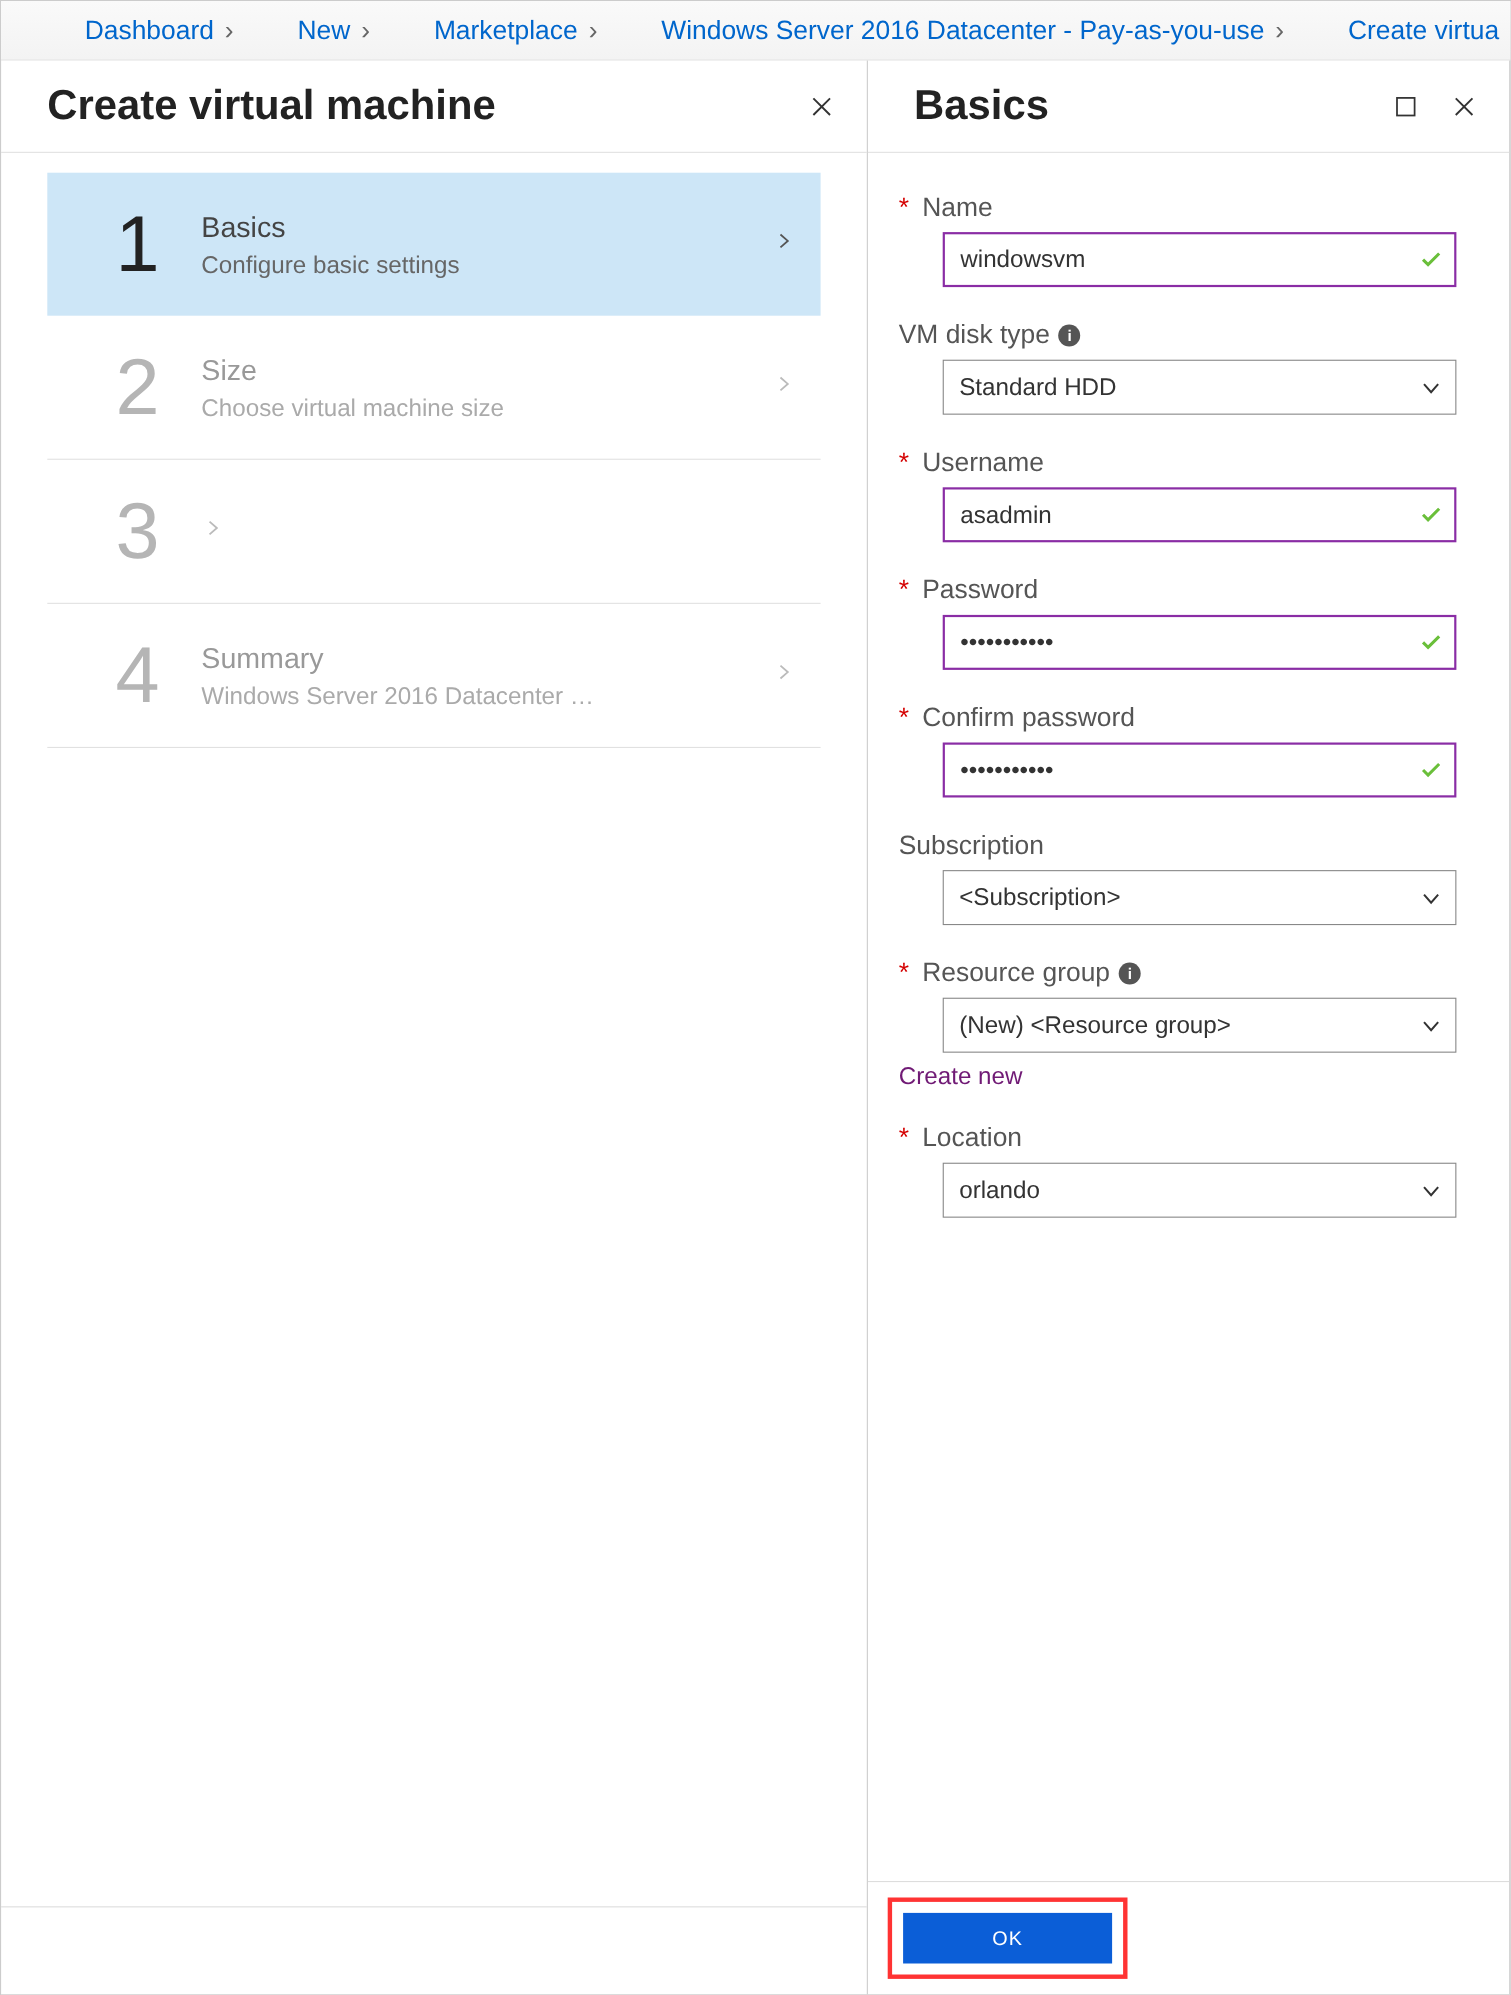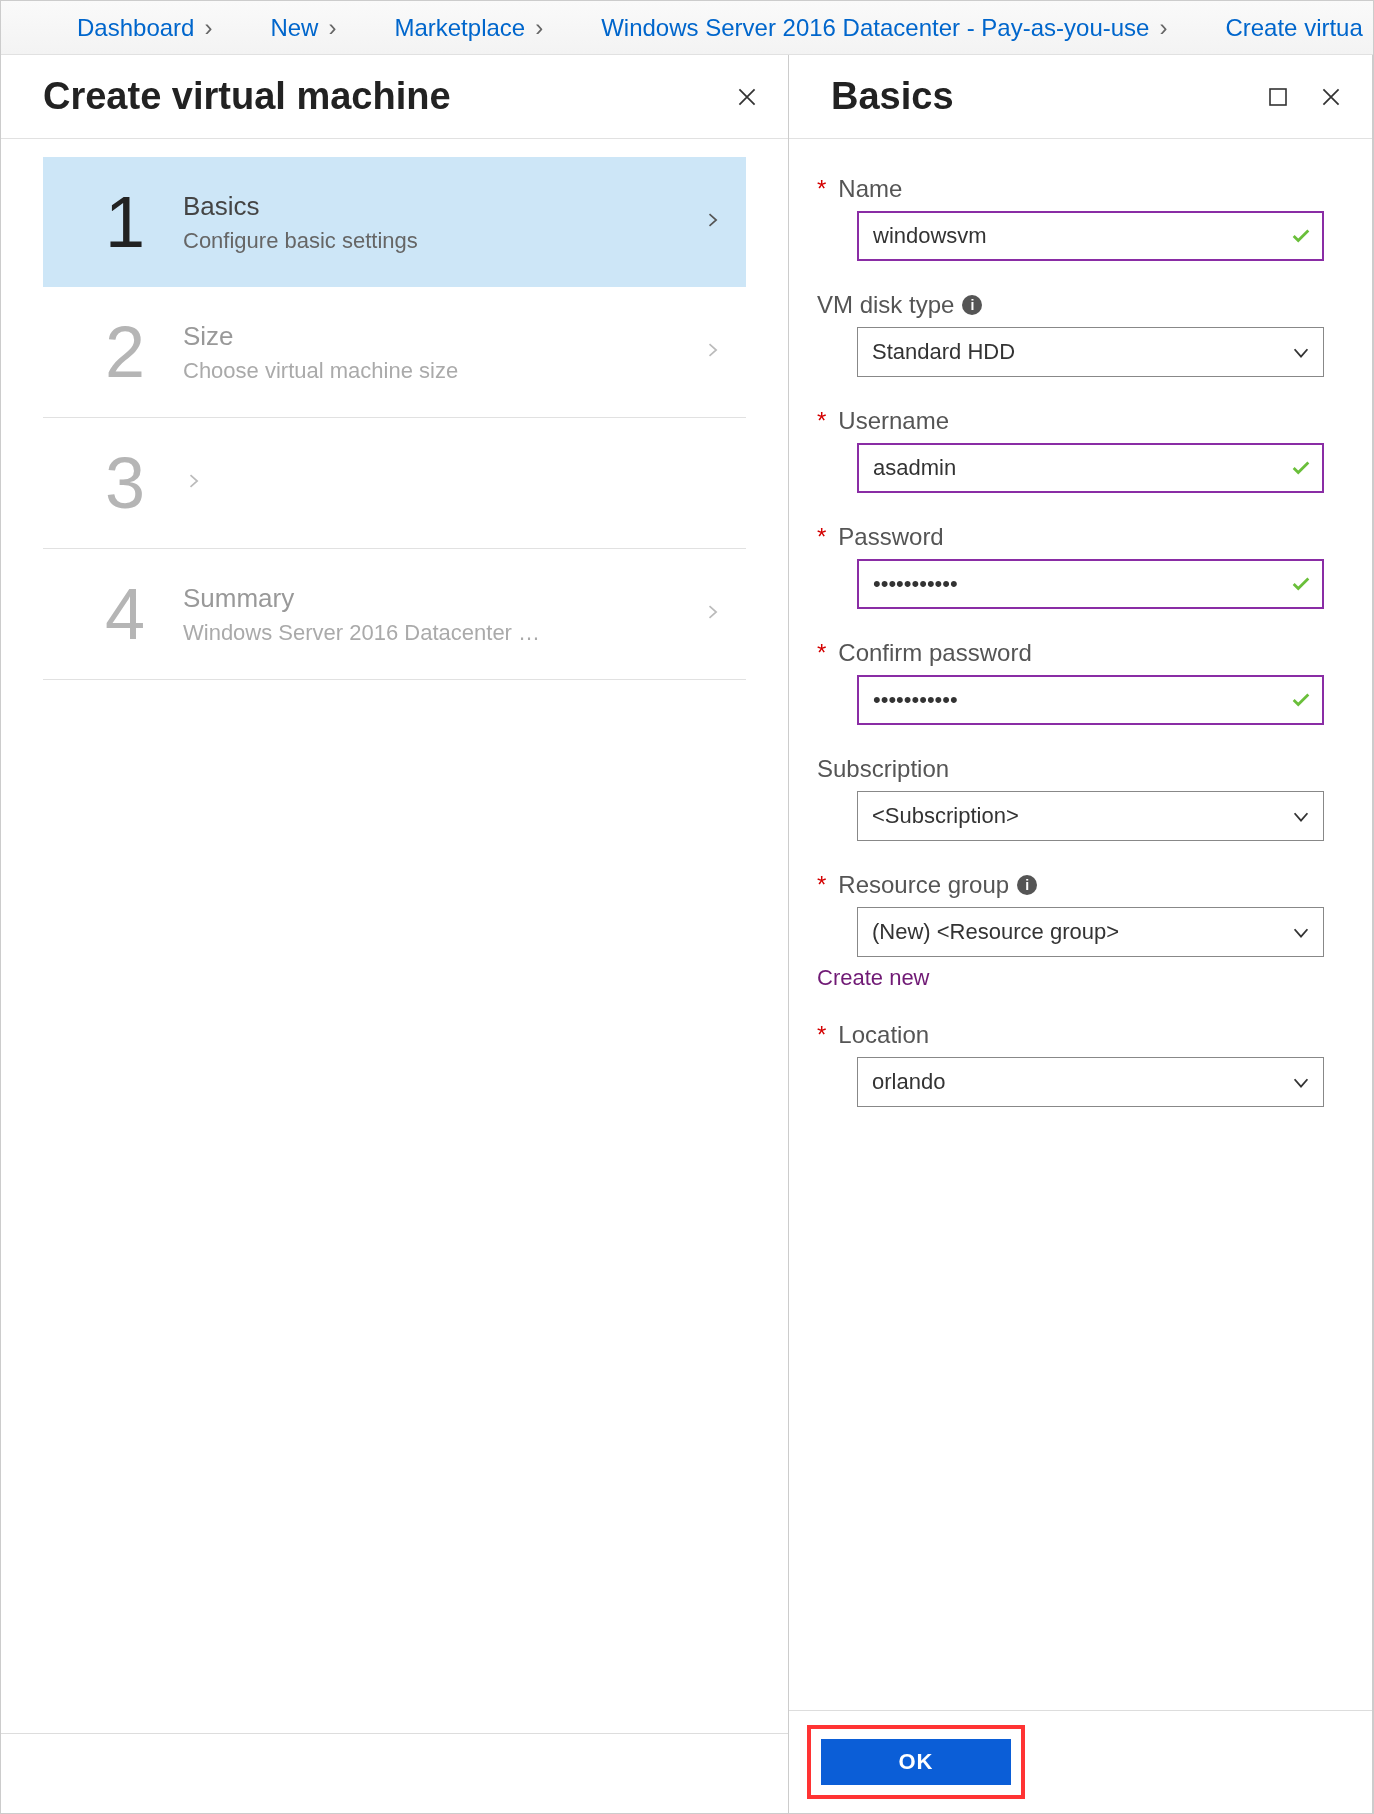--- a/index.html
+++ b/index.html
@@ -162,22 +162,22 @@
     border: 4px solid #ff3333;
     padding: 10px;
     display: inline-block;
   }
   .ok-btn {
     background: #0b5ed7;
     color: #fff;
     border: none;
     width: 190px;
     height: 46px;
-    font-size: 22px;
-    font-weight: 700;
+    font-size: 18px;
+    font-weight: 400;
     letter-spacing: 1px;
     cursor: pointer;
   }
   .left-footer {
     border-top: 1px solid #ddd;
     height: 80px;
   }
 </style>
 </head>
 <body>

